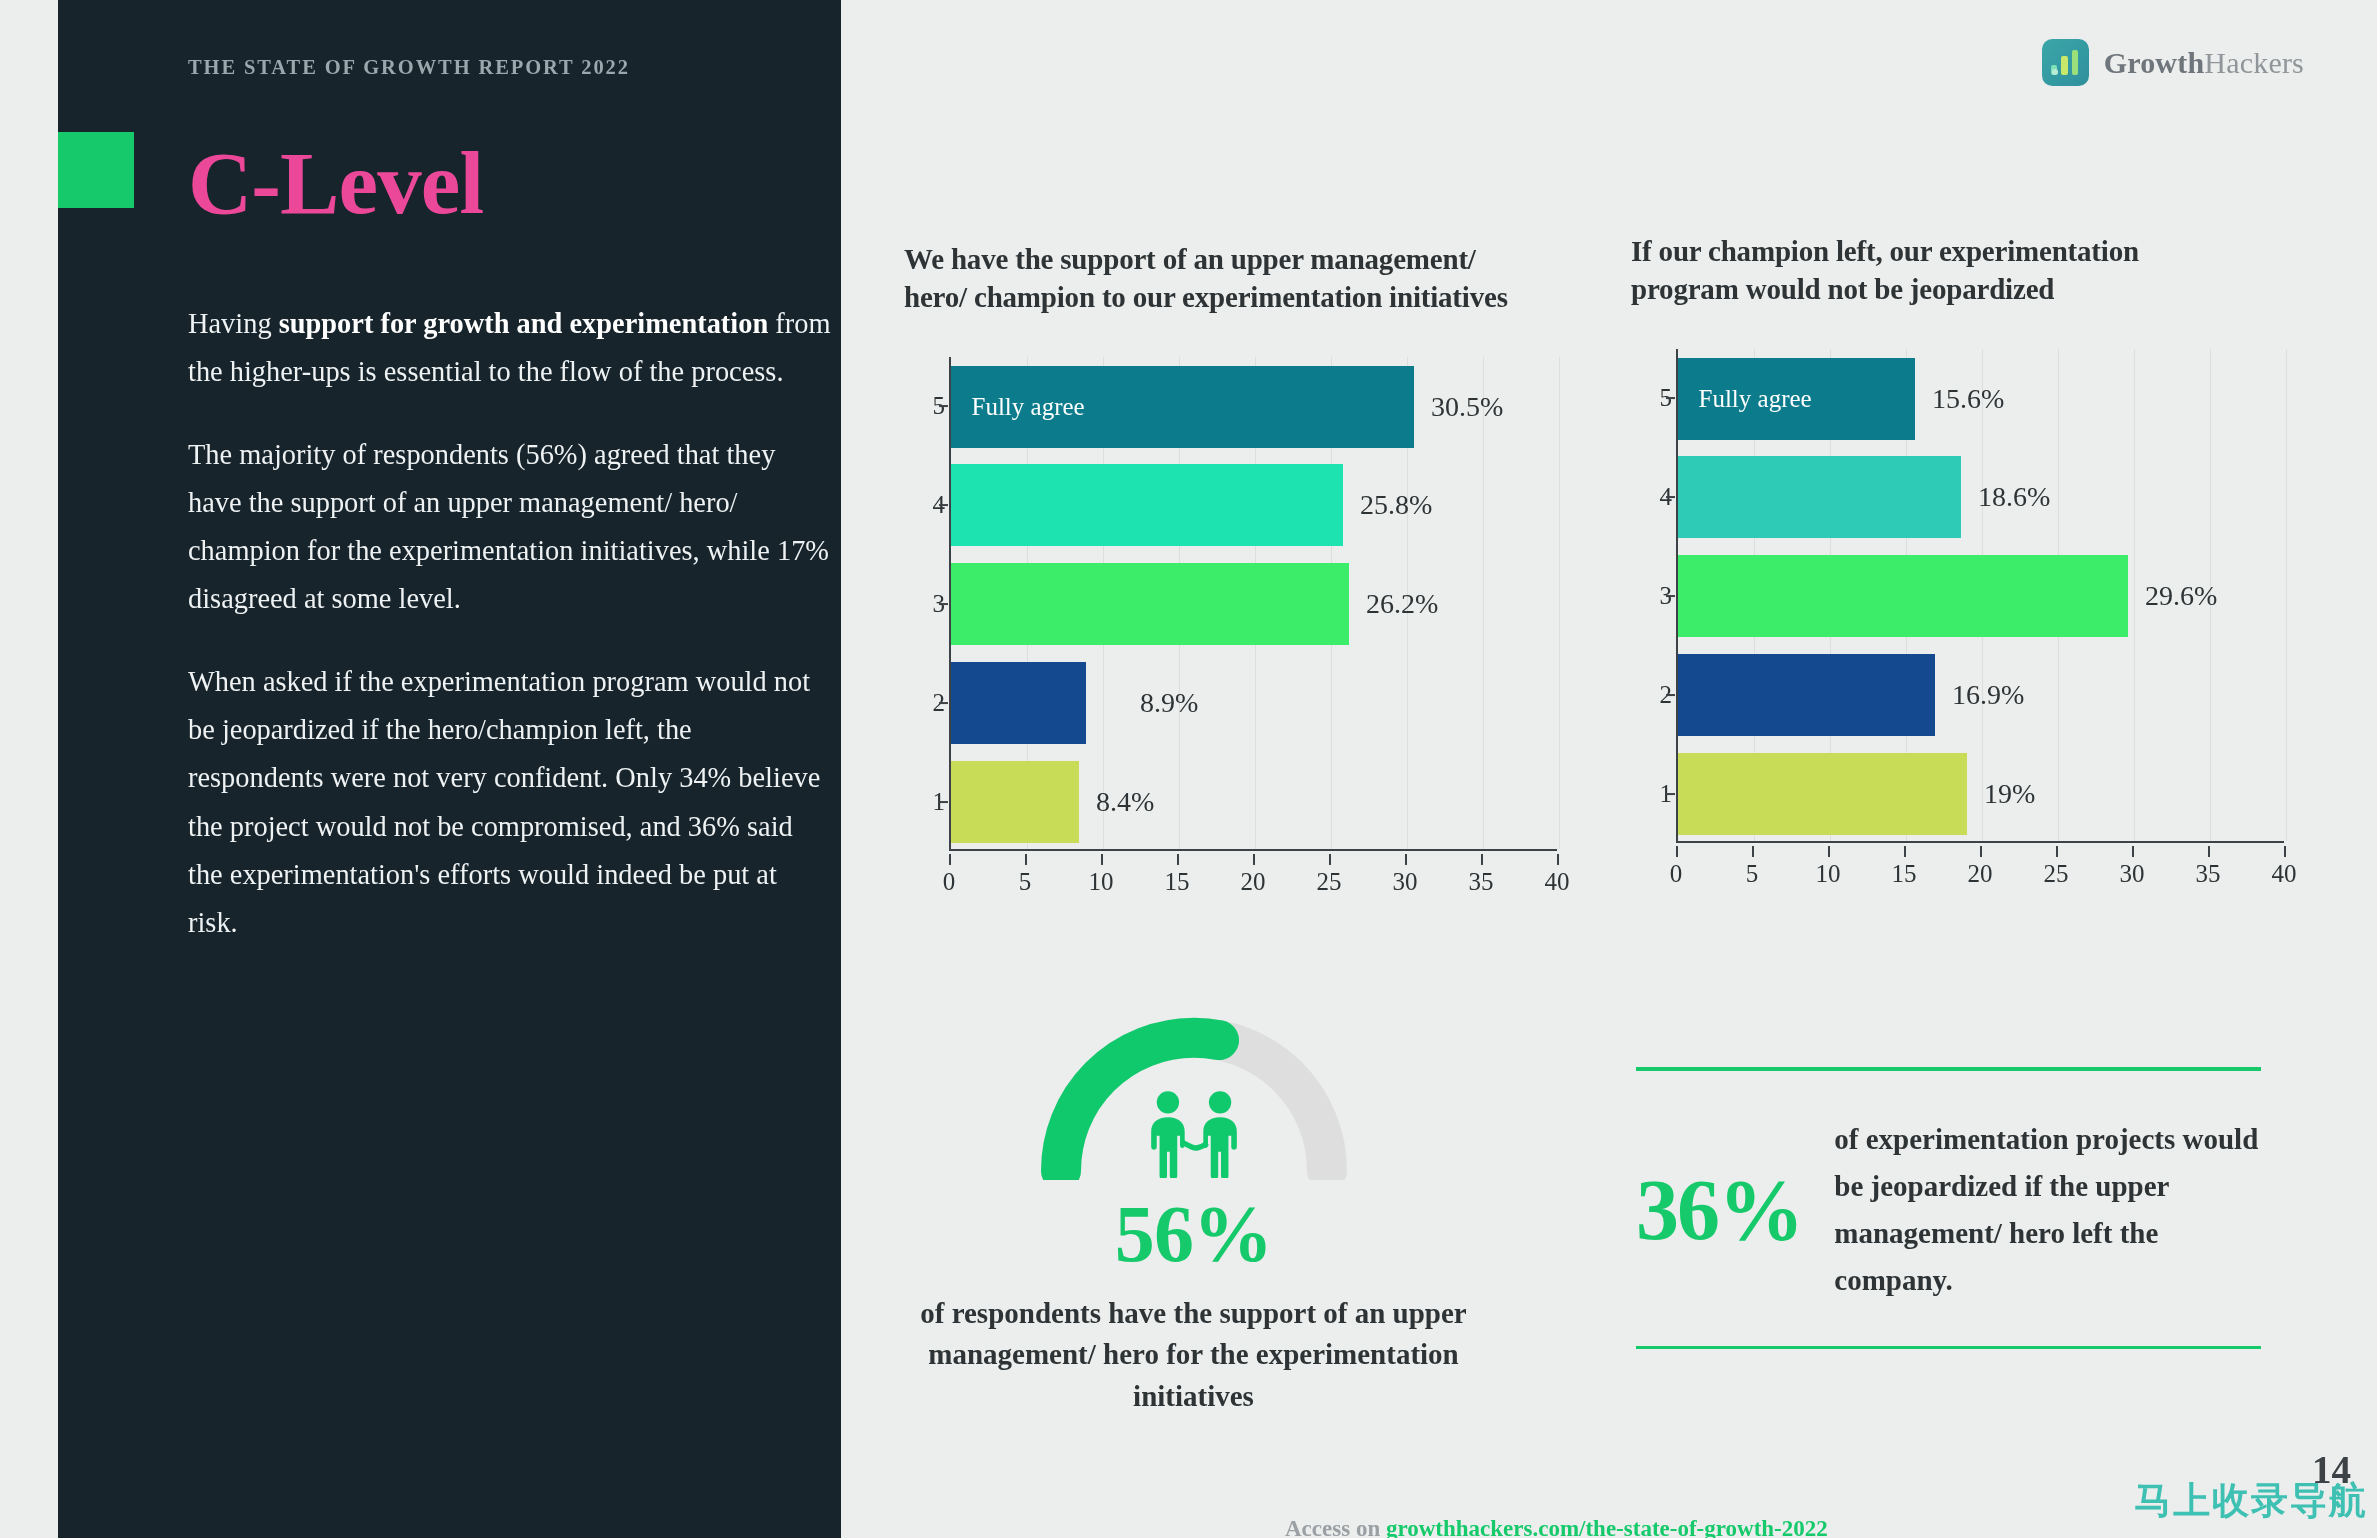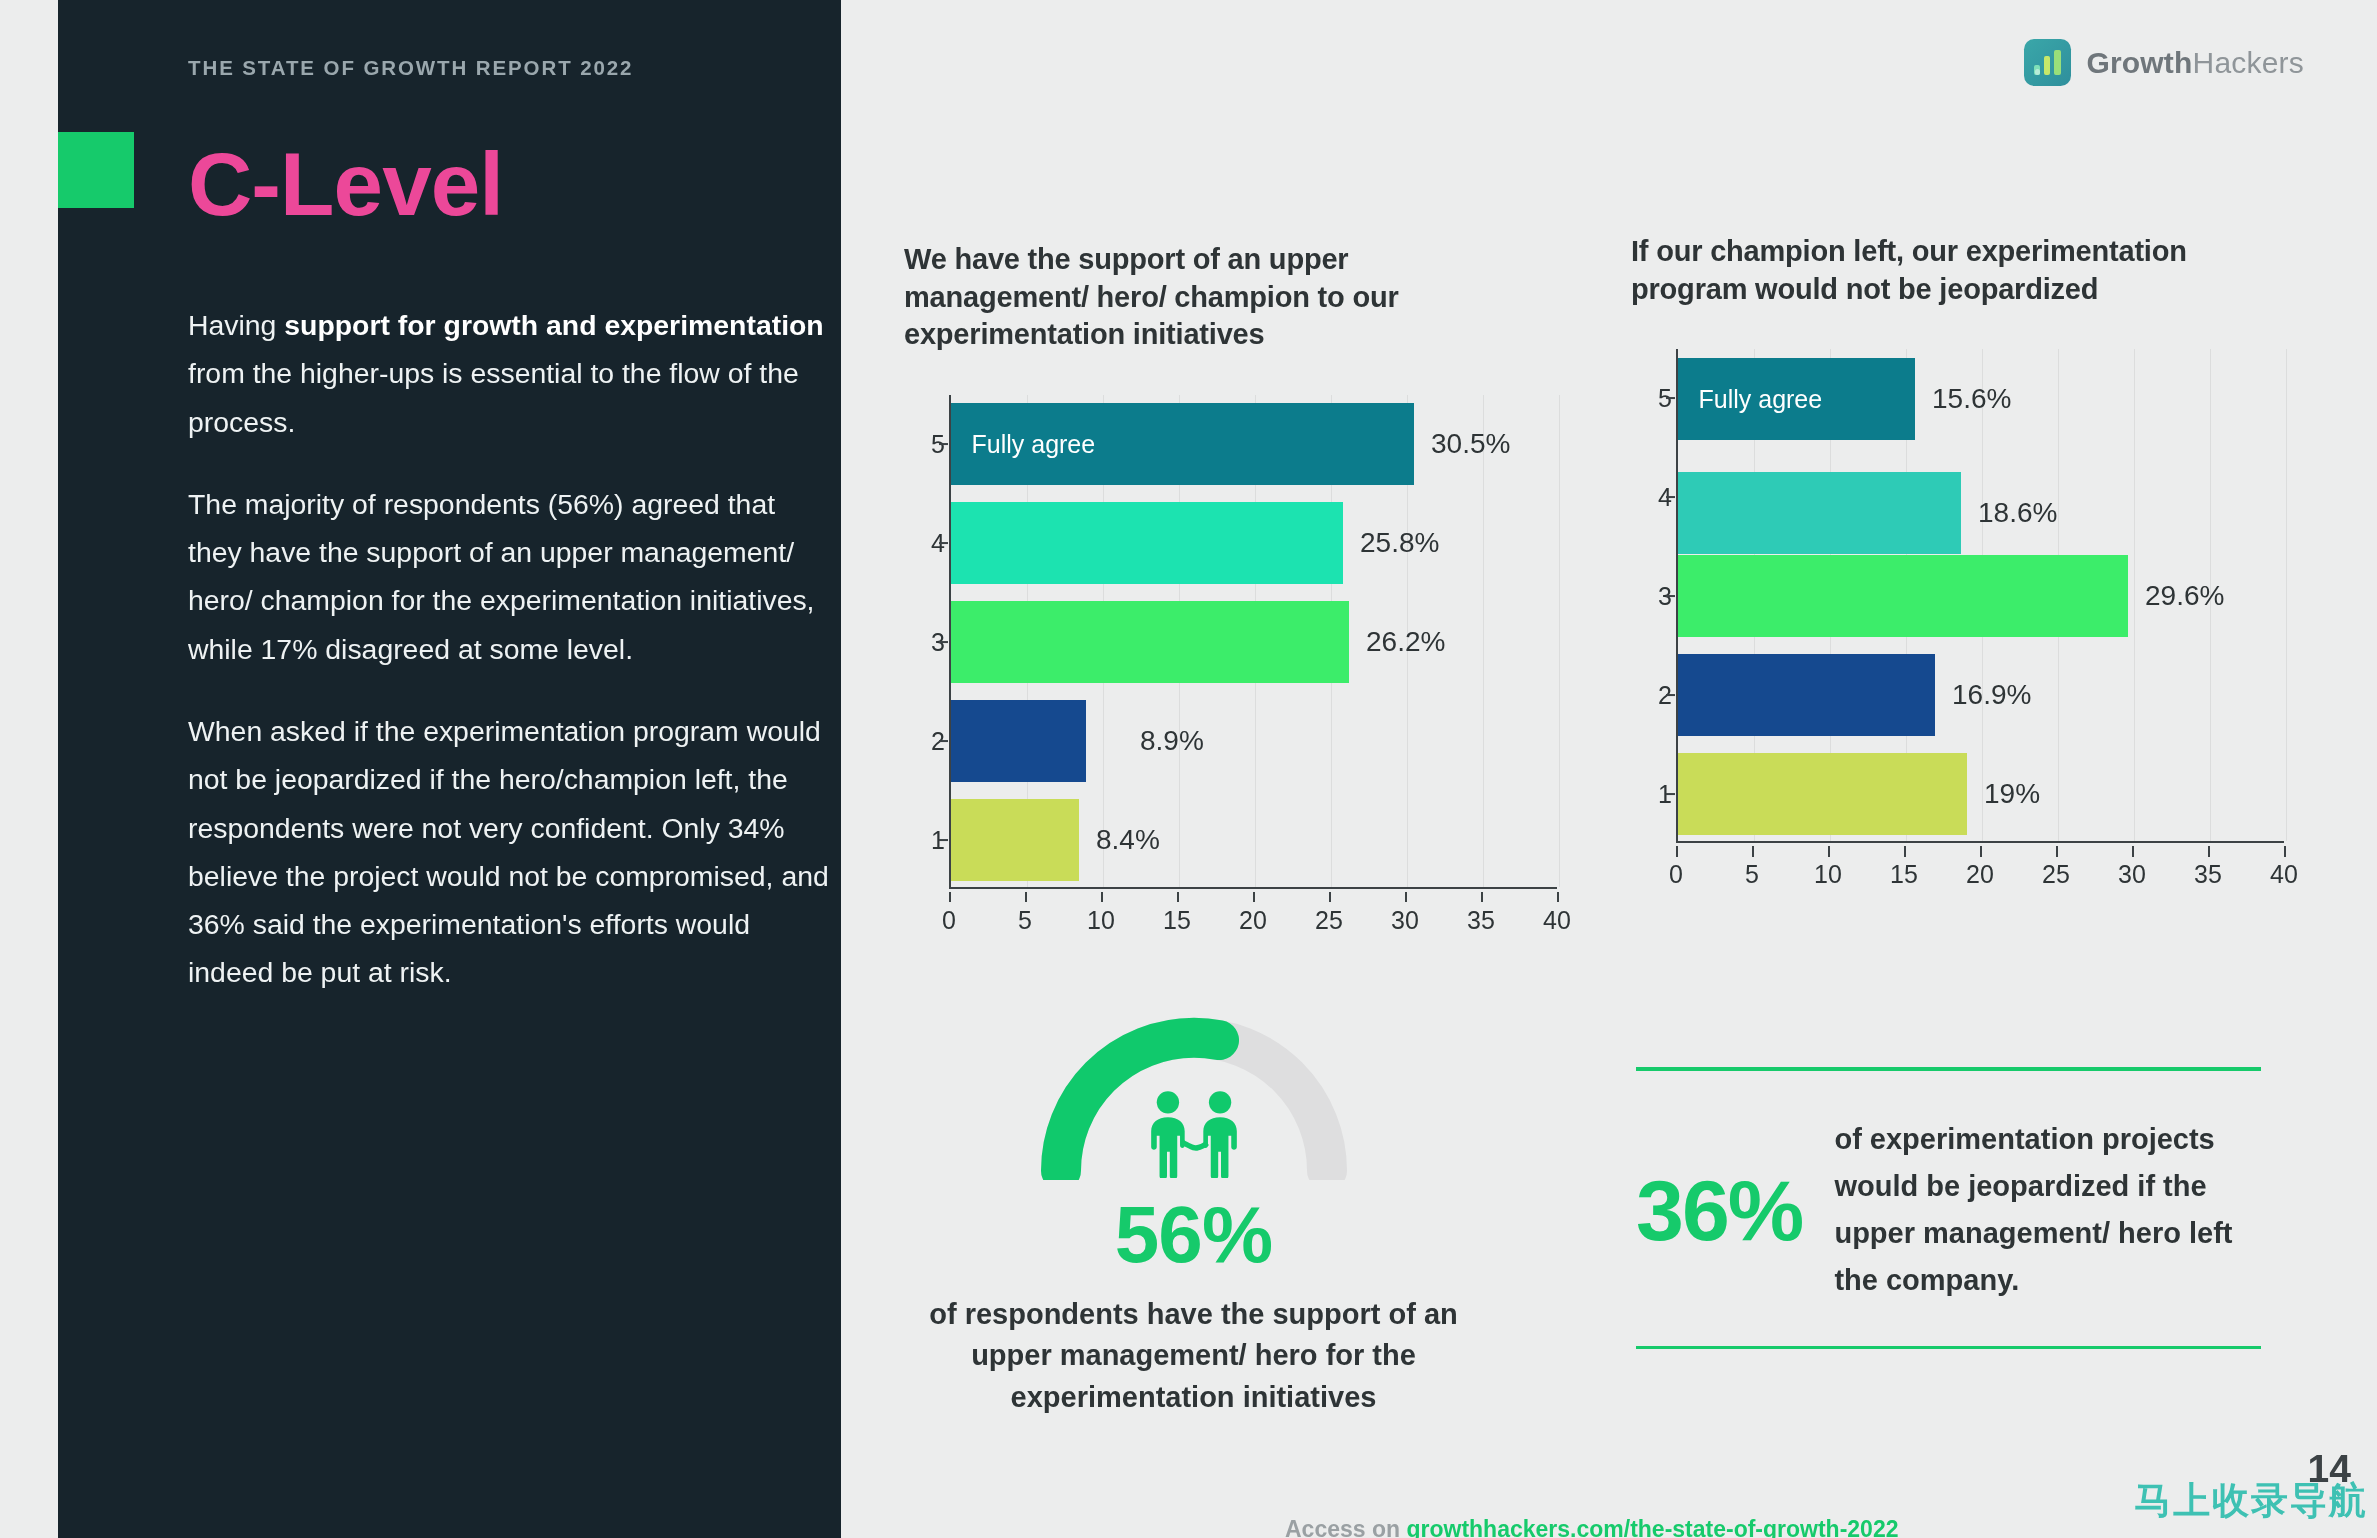--- a/index.html
+++ b/index.html
@@ -10,20 +10,21 @@
     background: #ffffff;
     font-family: "Liberation Sans", sans-serif;
     overflow: hidden;
   }
 
   .page {
     position: relative;
     width: 2377px;
     height: 1538px;
     background: #eceded;
+    font-family: Liberation Serif, serif;
   }
 
   
   .sidebar {
     position: absolute;
     left: 58px;
     top: 0;
     width: 783px;
     height: 1538px;
     background: #17242c;
@@ -389,21 +390,21 @@
           <div class="gridline" style="left: 228px;"></div>
           <div class="gridline" style="left: 304px;"></div>
           <div class="gridline" style="left: 380px;"></div>
           <div class="gridline" style="left: 456px;"></div>
           <div class="gridline" style="left: 532px;"></div>
           <div class="gridline" style="left: 608px;"></div>
           <div class="bar-row" style="top: 8.4px;">
             <div class="bar" style="width: 237px; background: rgb(12, 124, 140);"><span class="bar-inner-label">Fully agree</span></div>
             <span class="bar-value">15.6%</span>
           </div>
-          <div class="bar-row" style="top: 123px;">
+          <div class="bar-row" style="top: 107px;">
             <div class="bar" style="width: 283px; background: rgb(46, 203, 182);"></div>
             <span class="bar-value">18.6%</span>
           </div>
           <div class="bar-row" style="top: 206px; align-items: center;">
             <div class="bar" style="width: 450px; background: rgb(60, 237, 106);"></div>
             <span class="bar-value">29.6%</span>
           </div>
           <div class="bar-row" style="top: 305px;">
             <div class="bar" style="width: 257px; background: rgb(21, 73, 143);"></div>
             <span class="bar-value">16.9%</span>

